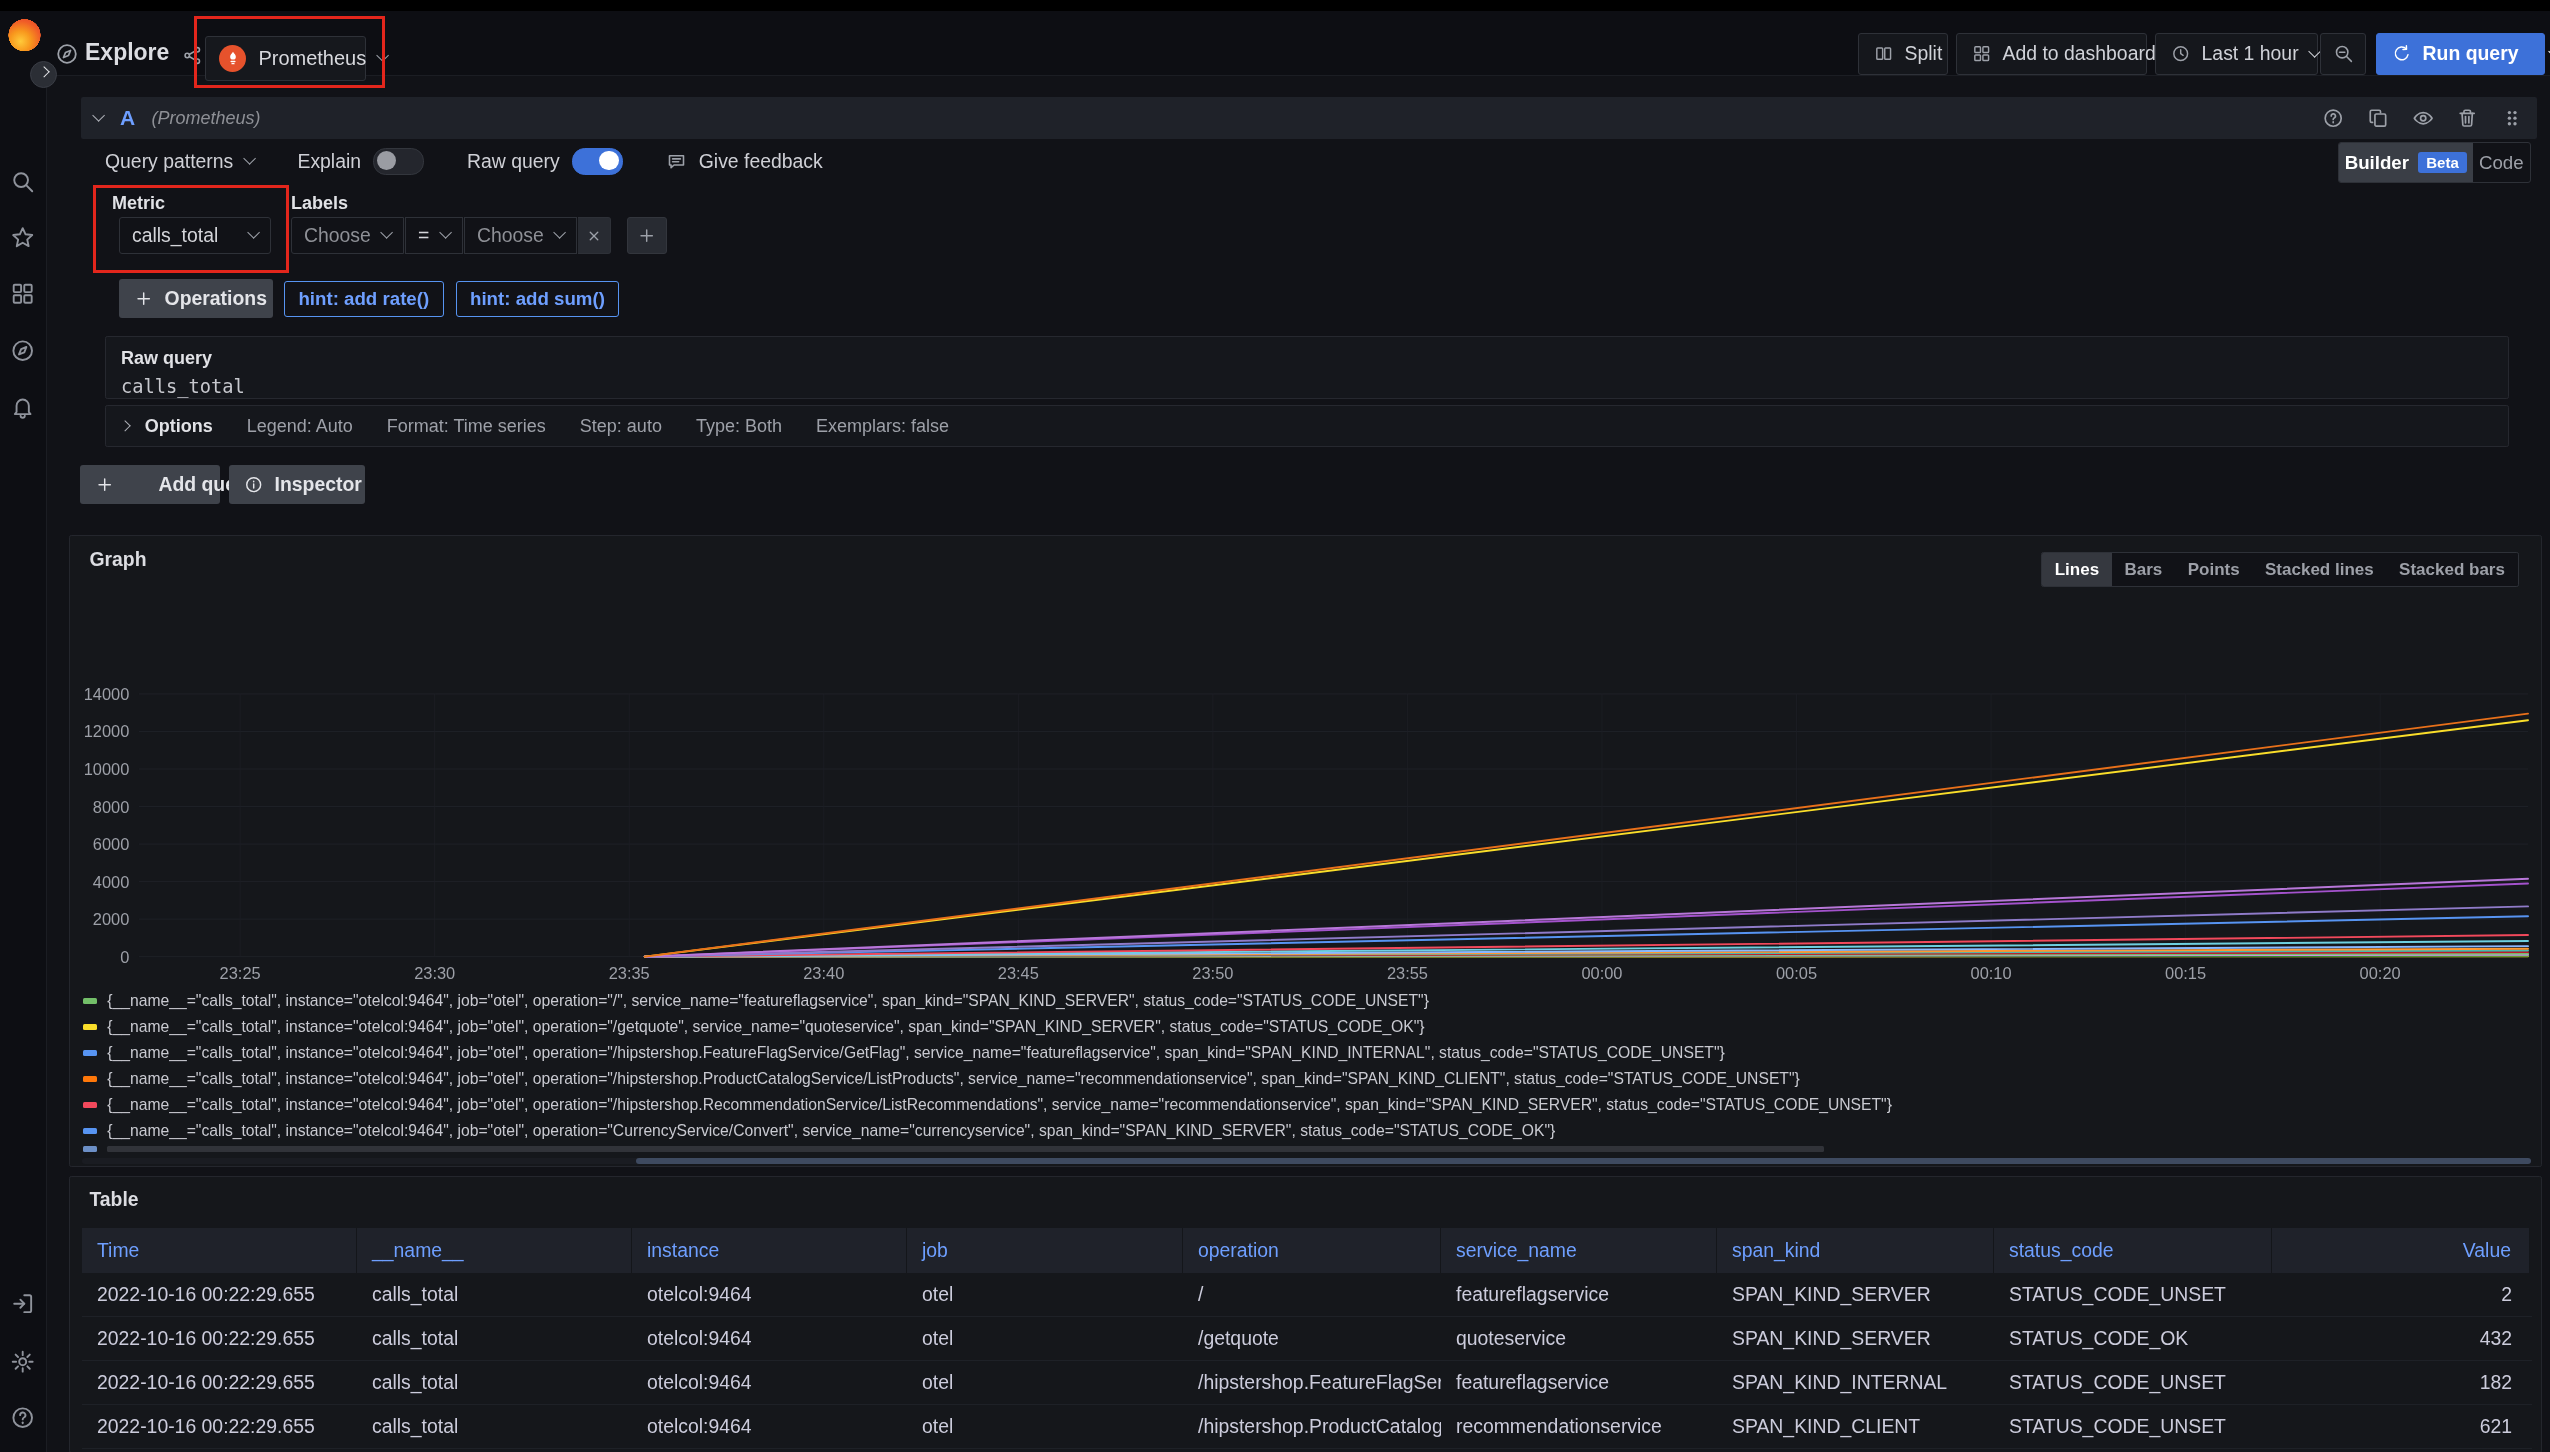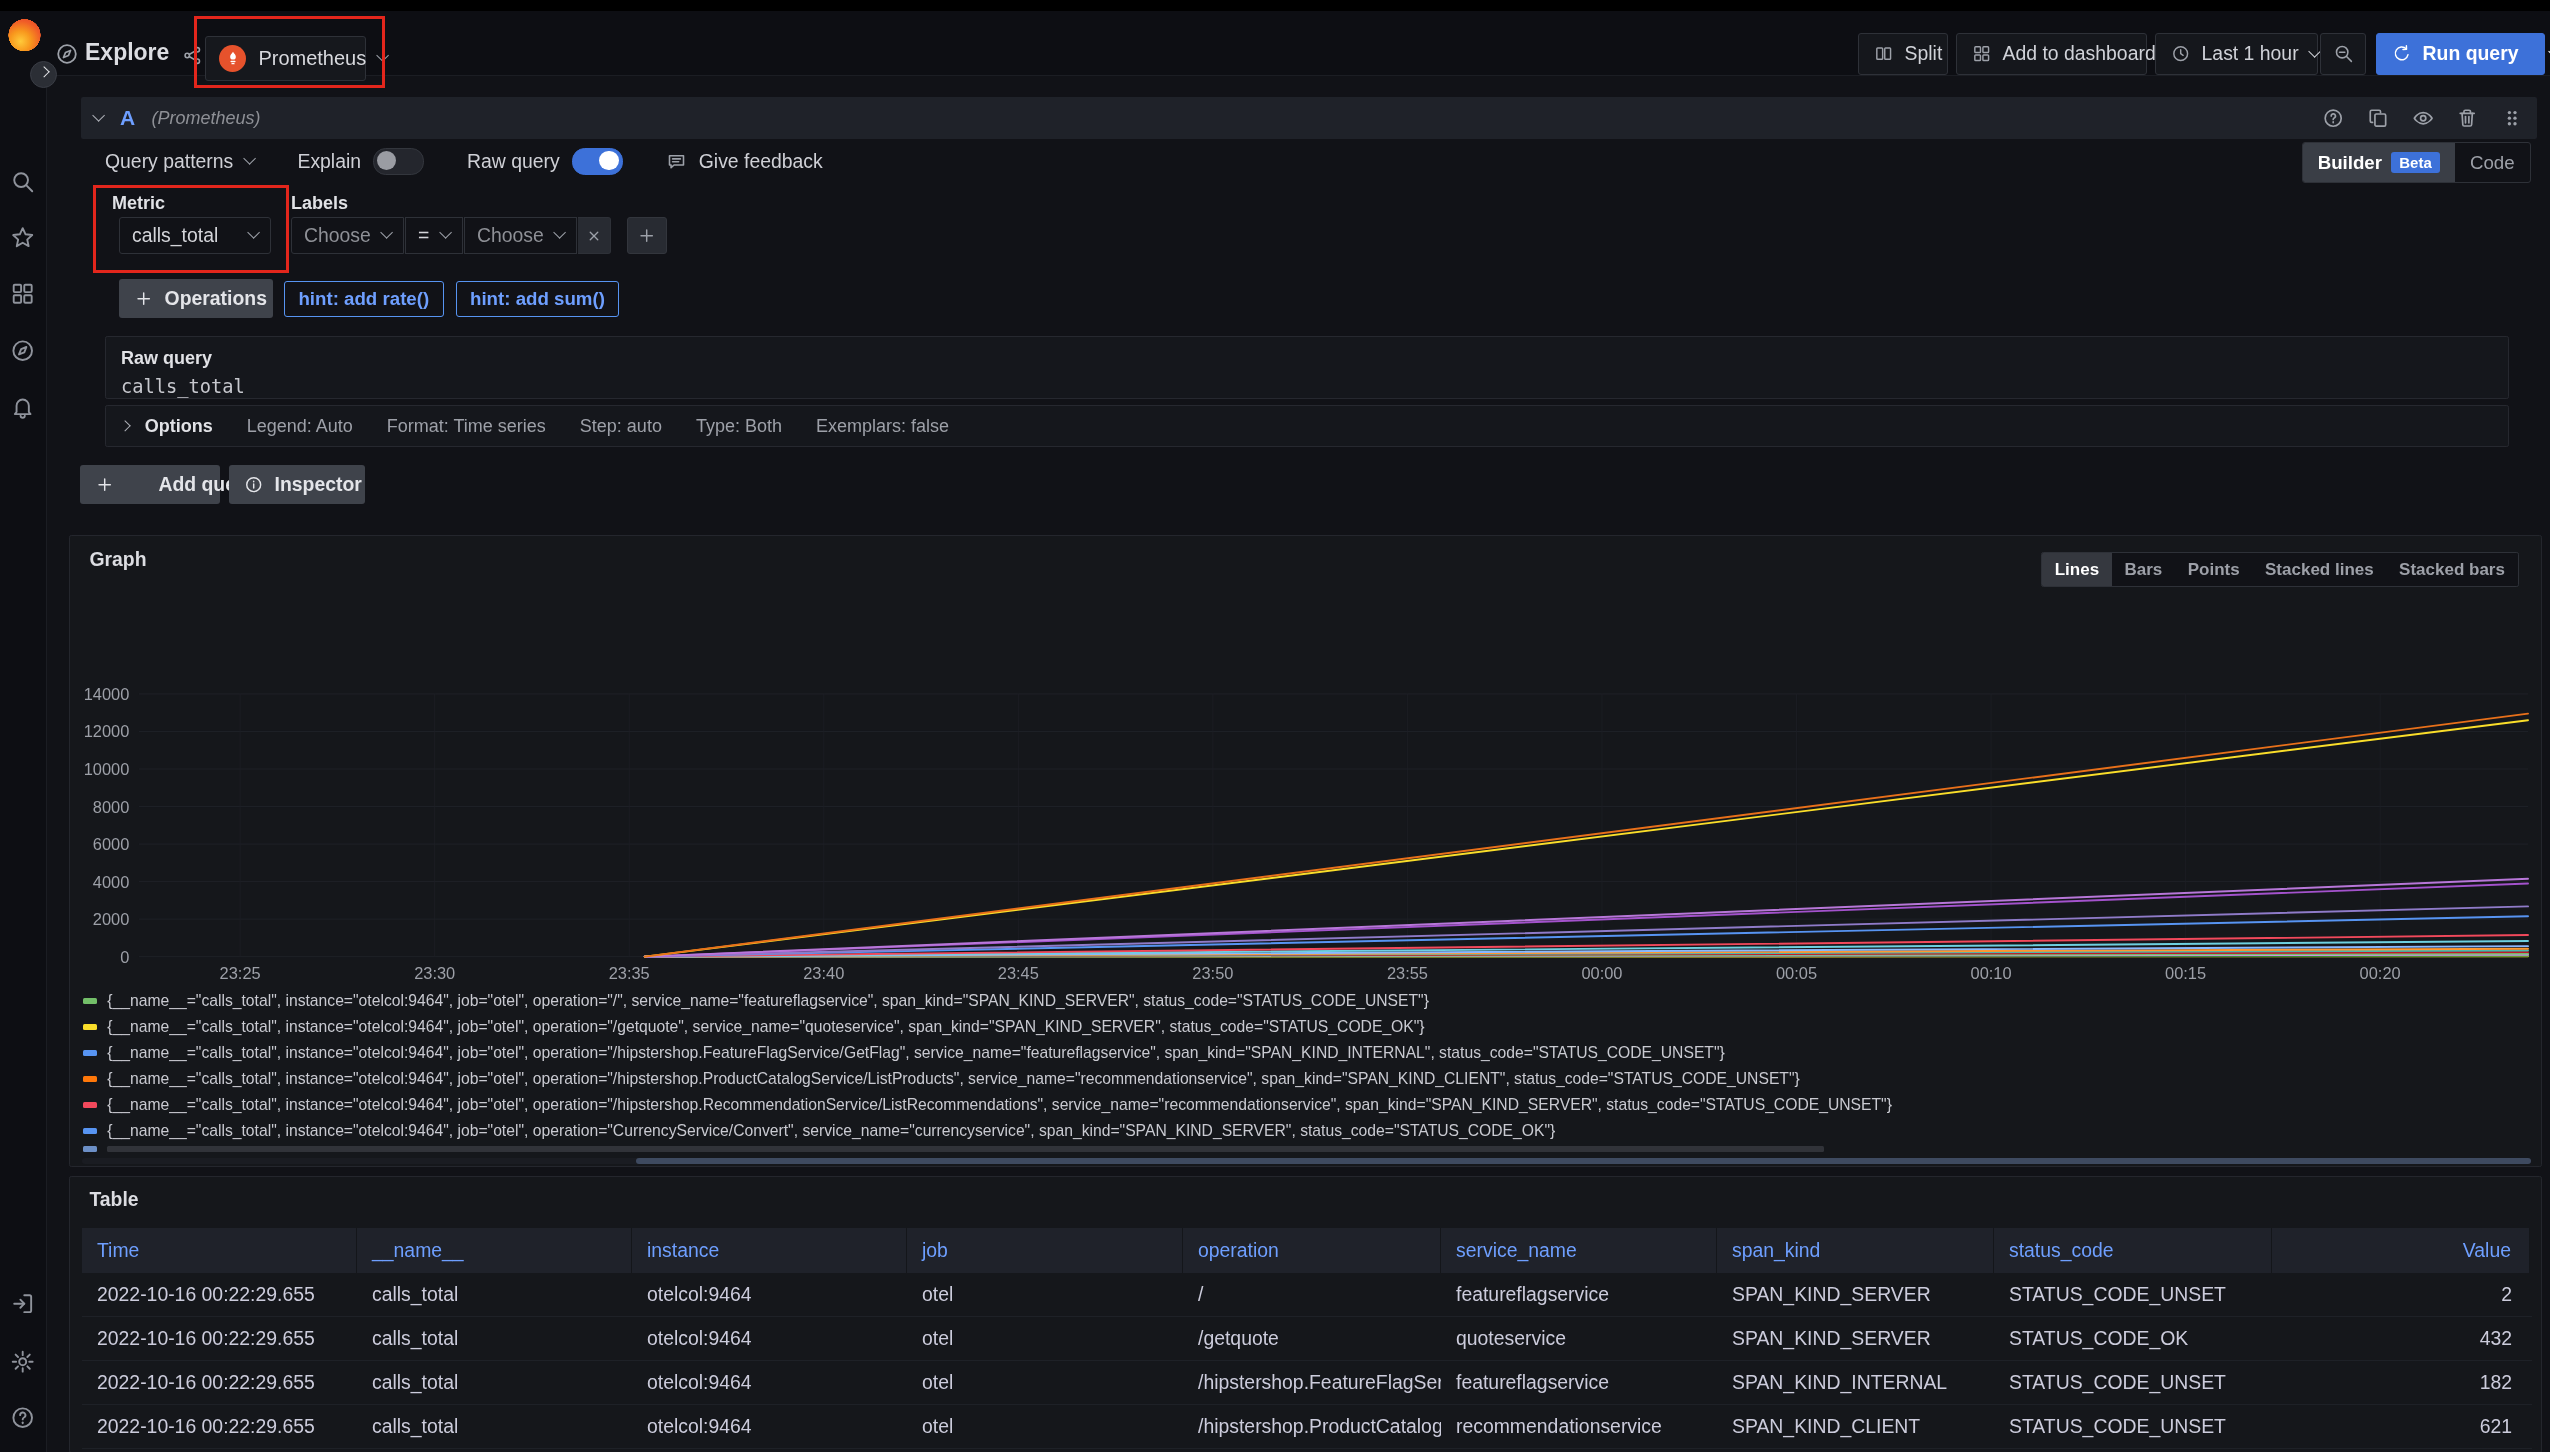--- a/index.html
+++ b/index.html
@@ -41,21 +41,21 @@
   .qref{color:#6e9fff;font-weight:700;font-size:21px;}
   .qds{color:#8e9096;font-style:italic;font-size:18px;}
   .qhdr-icons{margin-left:auto;display:flex;align-items:center;gap:22.4px;color:#aeb1b8;}
   .toolbar{left:105px;top:142px;height:39px;display:flex;align-items:center;gap:43px;font-size:19.4px;color:#cfd0d6;}
   .tb-item{display:flex;align-items:center;gap:12px;cursor:pointer;}
   .toggle{width:49px;height:25.4px;border-radius:12.7px;background:#24262d;border:0.7px solid #33363d;position:relative;flex:0 0 auto;cursor:pointer;}
   .toggle .knob{position:absolute;top:2.2px;left:3px;width:19.4px;height:19.4px;border-radius:50%;background:#9a9ca3;}
   .toggle.on{background:#3d71d9;border-color:#3d71d9;}
   .toggle.on .knob{left:auto;right:3px;background:#fff;}
   .seg-group{left:auto;right:19.4px;top:142px;display:flex;border:0.7px solid #2e3138;border-radius:3px;overflow:hidden;height:39px;align-items:stretch;position:absolute;background:#111217;}
-  .seg{display:flex;align-items:center;gap:9px;padding:0 15px;font-size:18.7px;color:#9da0a8;cursor:pointer;}
+  .seg{display:flex;align-items:center;gap:9px;padding:0 6px;font-size:18.7px;color:#9da0a8;cursor:pointer;}
   .seg.active{background:#3a3e46;color:#fff;font-weight:700;}
   .badge{background:#3d71d9;color:#fff;font-size:15px;font-weight:700;border-radius:3px;padding:2.2px 8.2px;}
   .fld-label{font-size:18px;font-weight:700;color:#e1e2e6;}
   .select{display:flex;align-items:center;justify-content:space-between;gap:10.5px;background:#111217;border:0.7px solid #2e3138;
           border-radius:3px;height:37px;padding:0 12px;font-size:19.4px;color:#d4d5da;box-sizing:border-box;cursor:pointer;}
   .select .ph{color:#8e9096;}
   .xbtn{display:flex;align-items:center;justify-content:center;width:33px;height:37px;background:#282b32;border:0.7px solid #2e3138;
         border-left:none;border-radius:0 3px 3px 0;color:#c9cbd1;cursor:pointer;box-sizing:border-box;}
   .plusbtn{display:flex;align-items:center;justify-content:center;width:40px;height:37px;background:#282b32;border:0.7px solid #33363d;
         border-radius:3px;color:#d6d7dc;cursor:pointer;box-sizing:border-box;}

